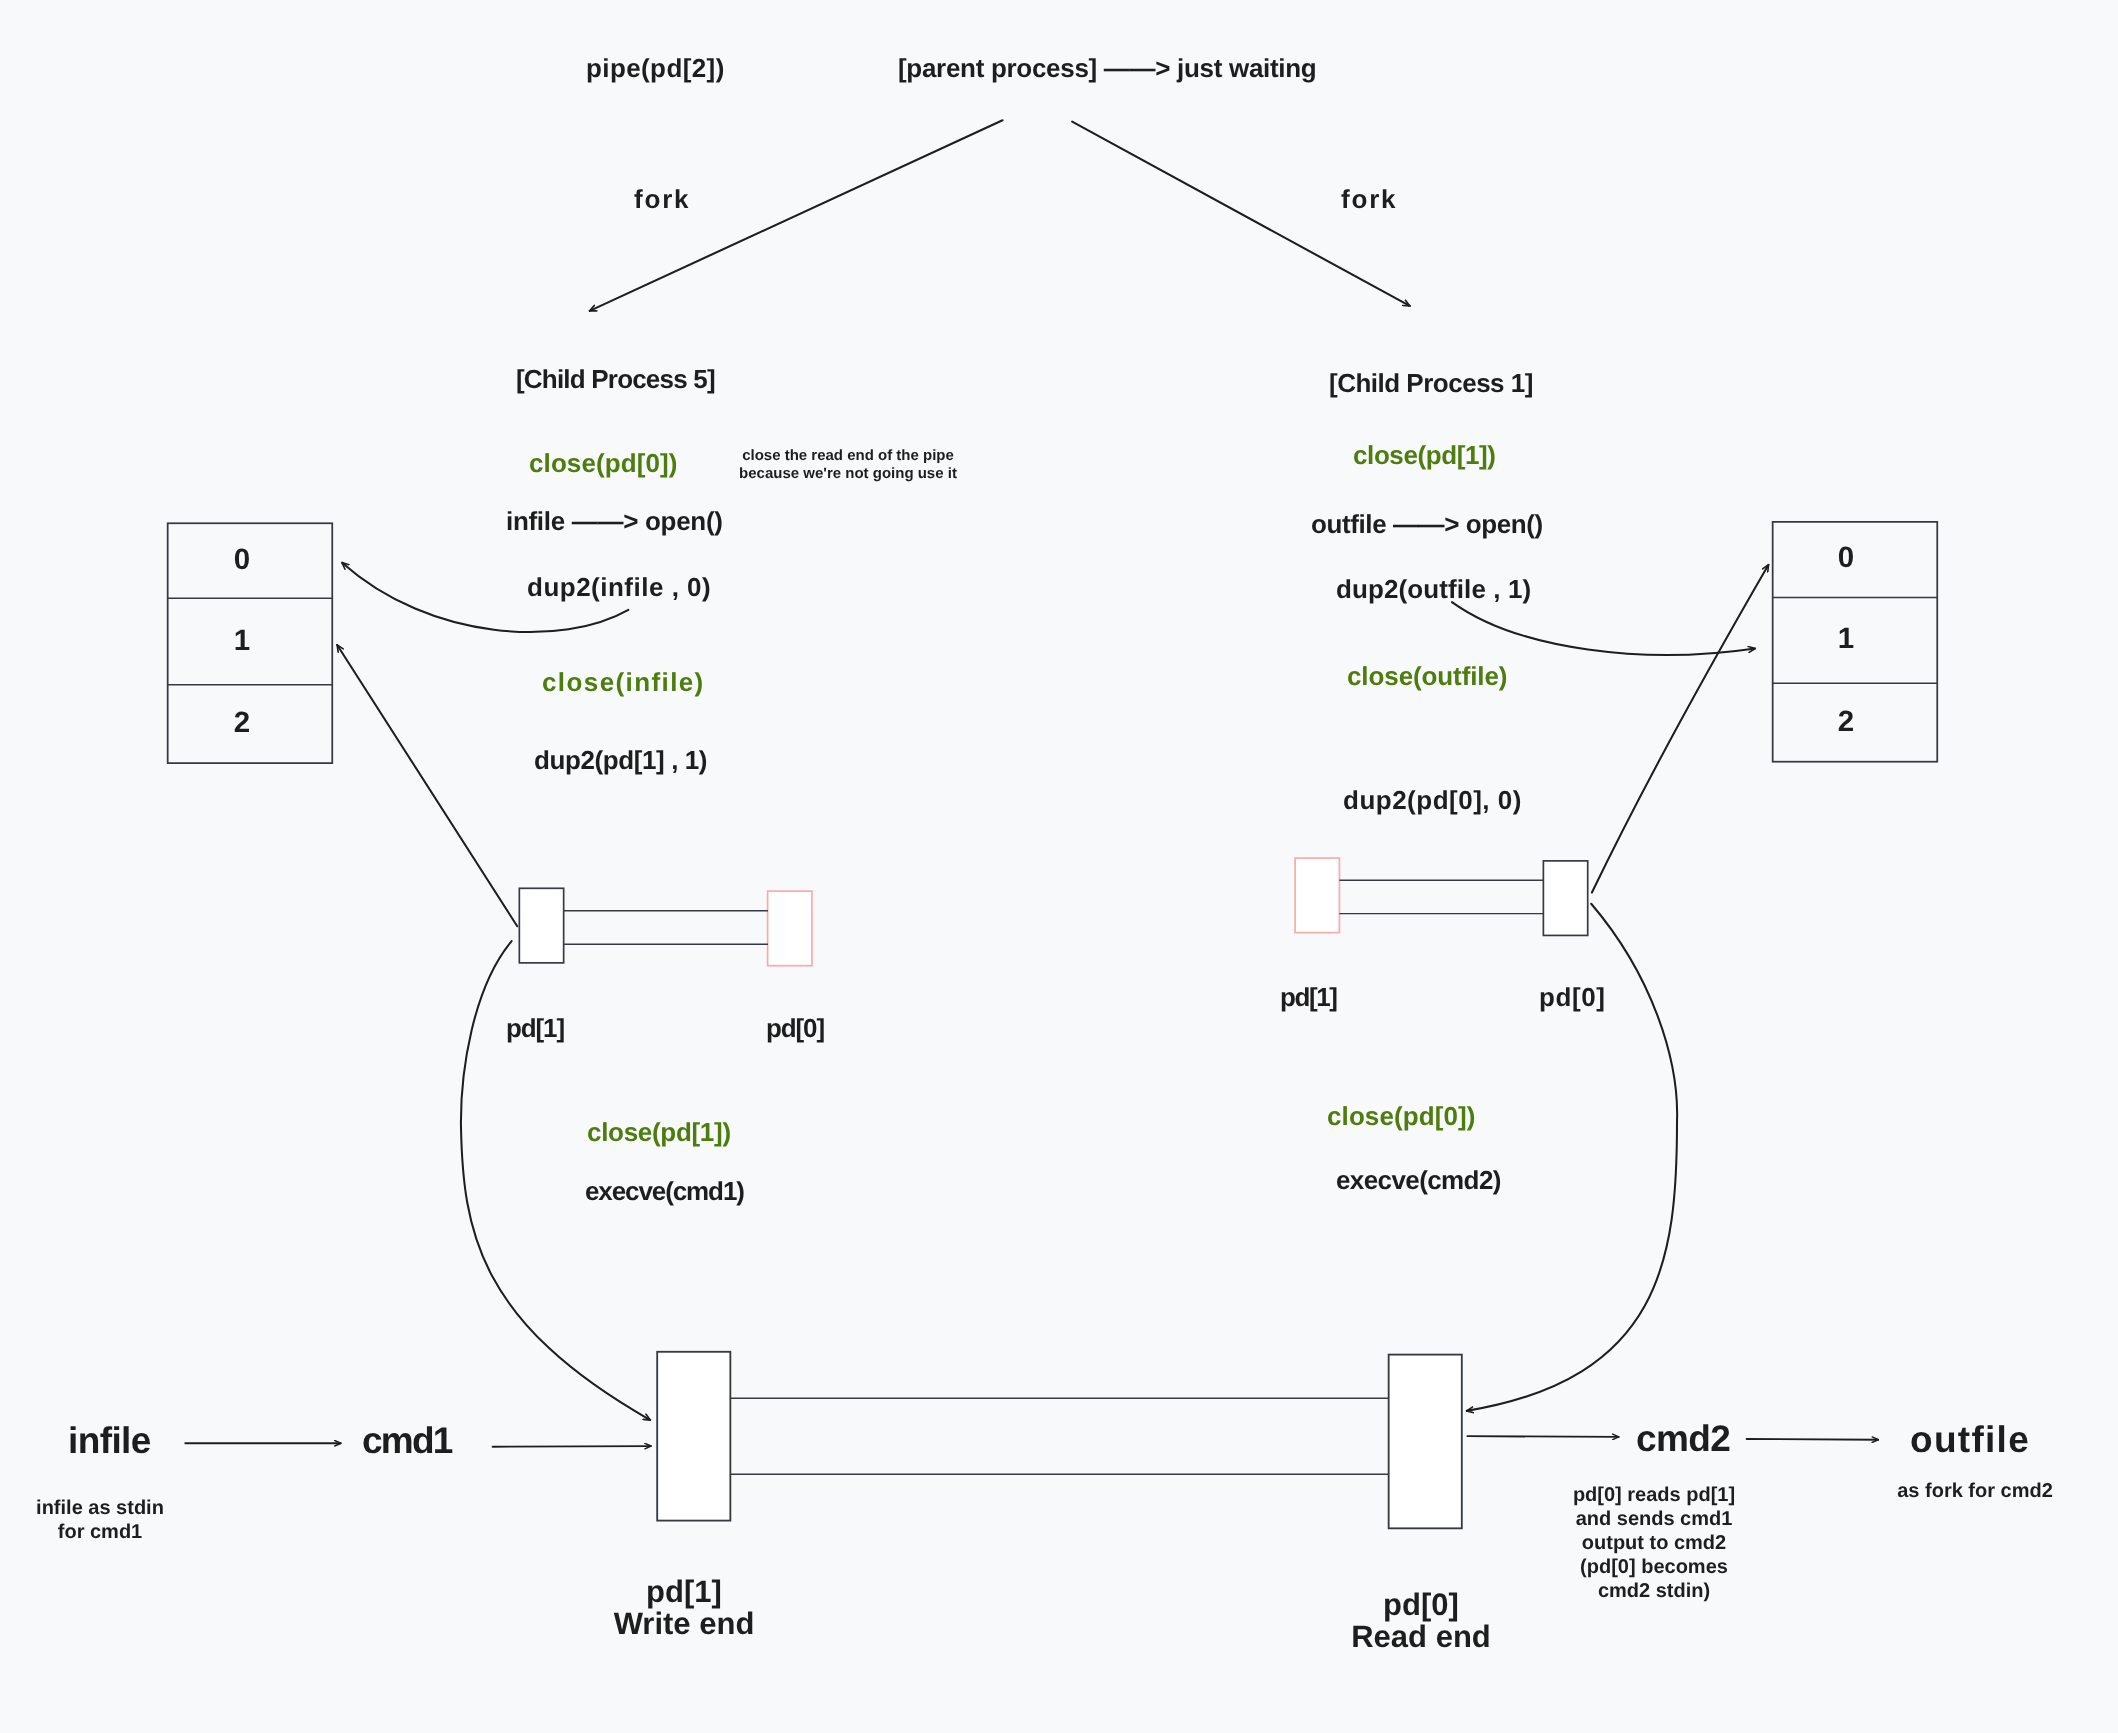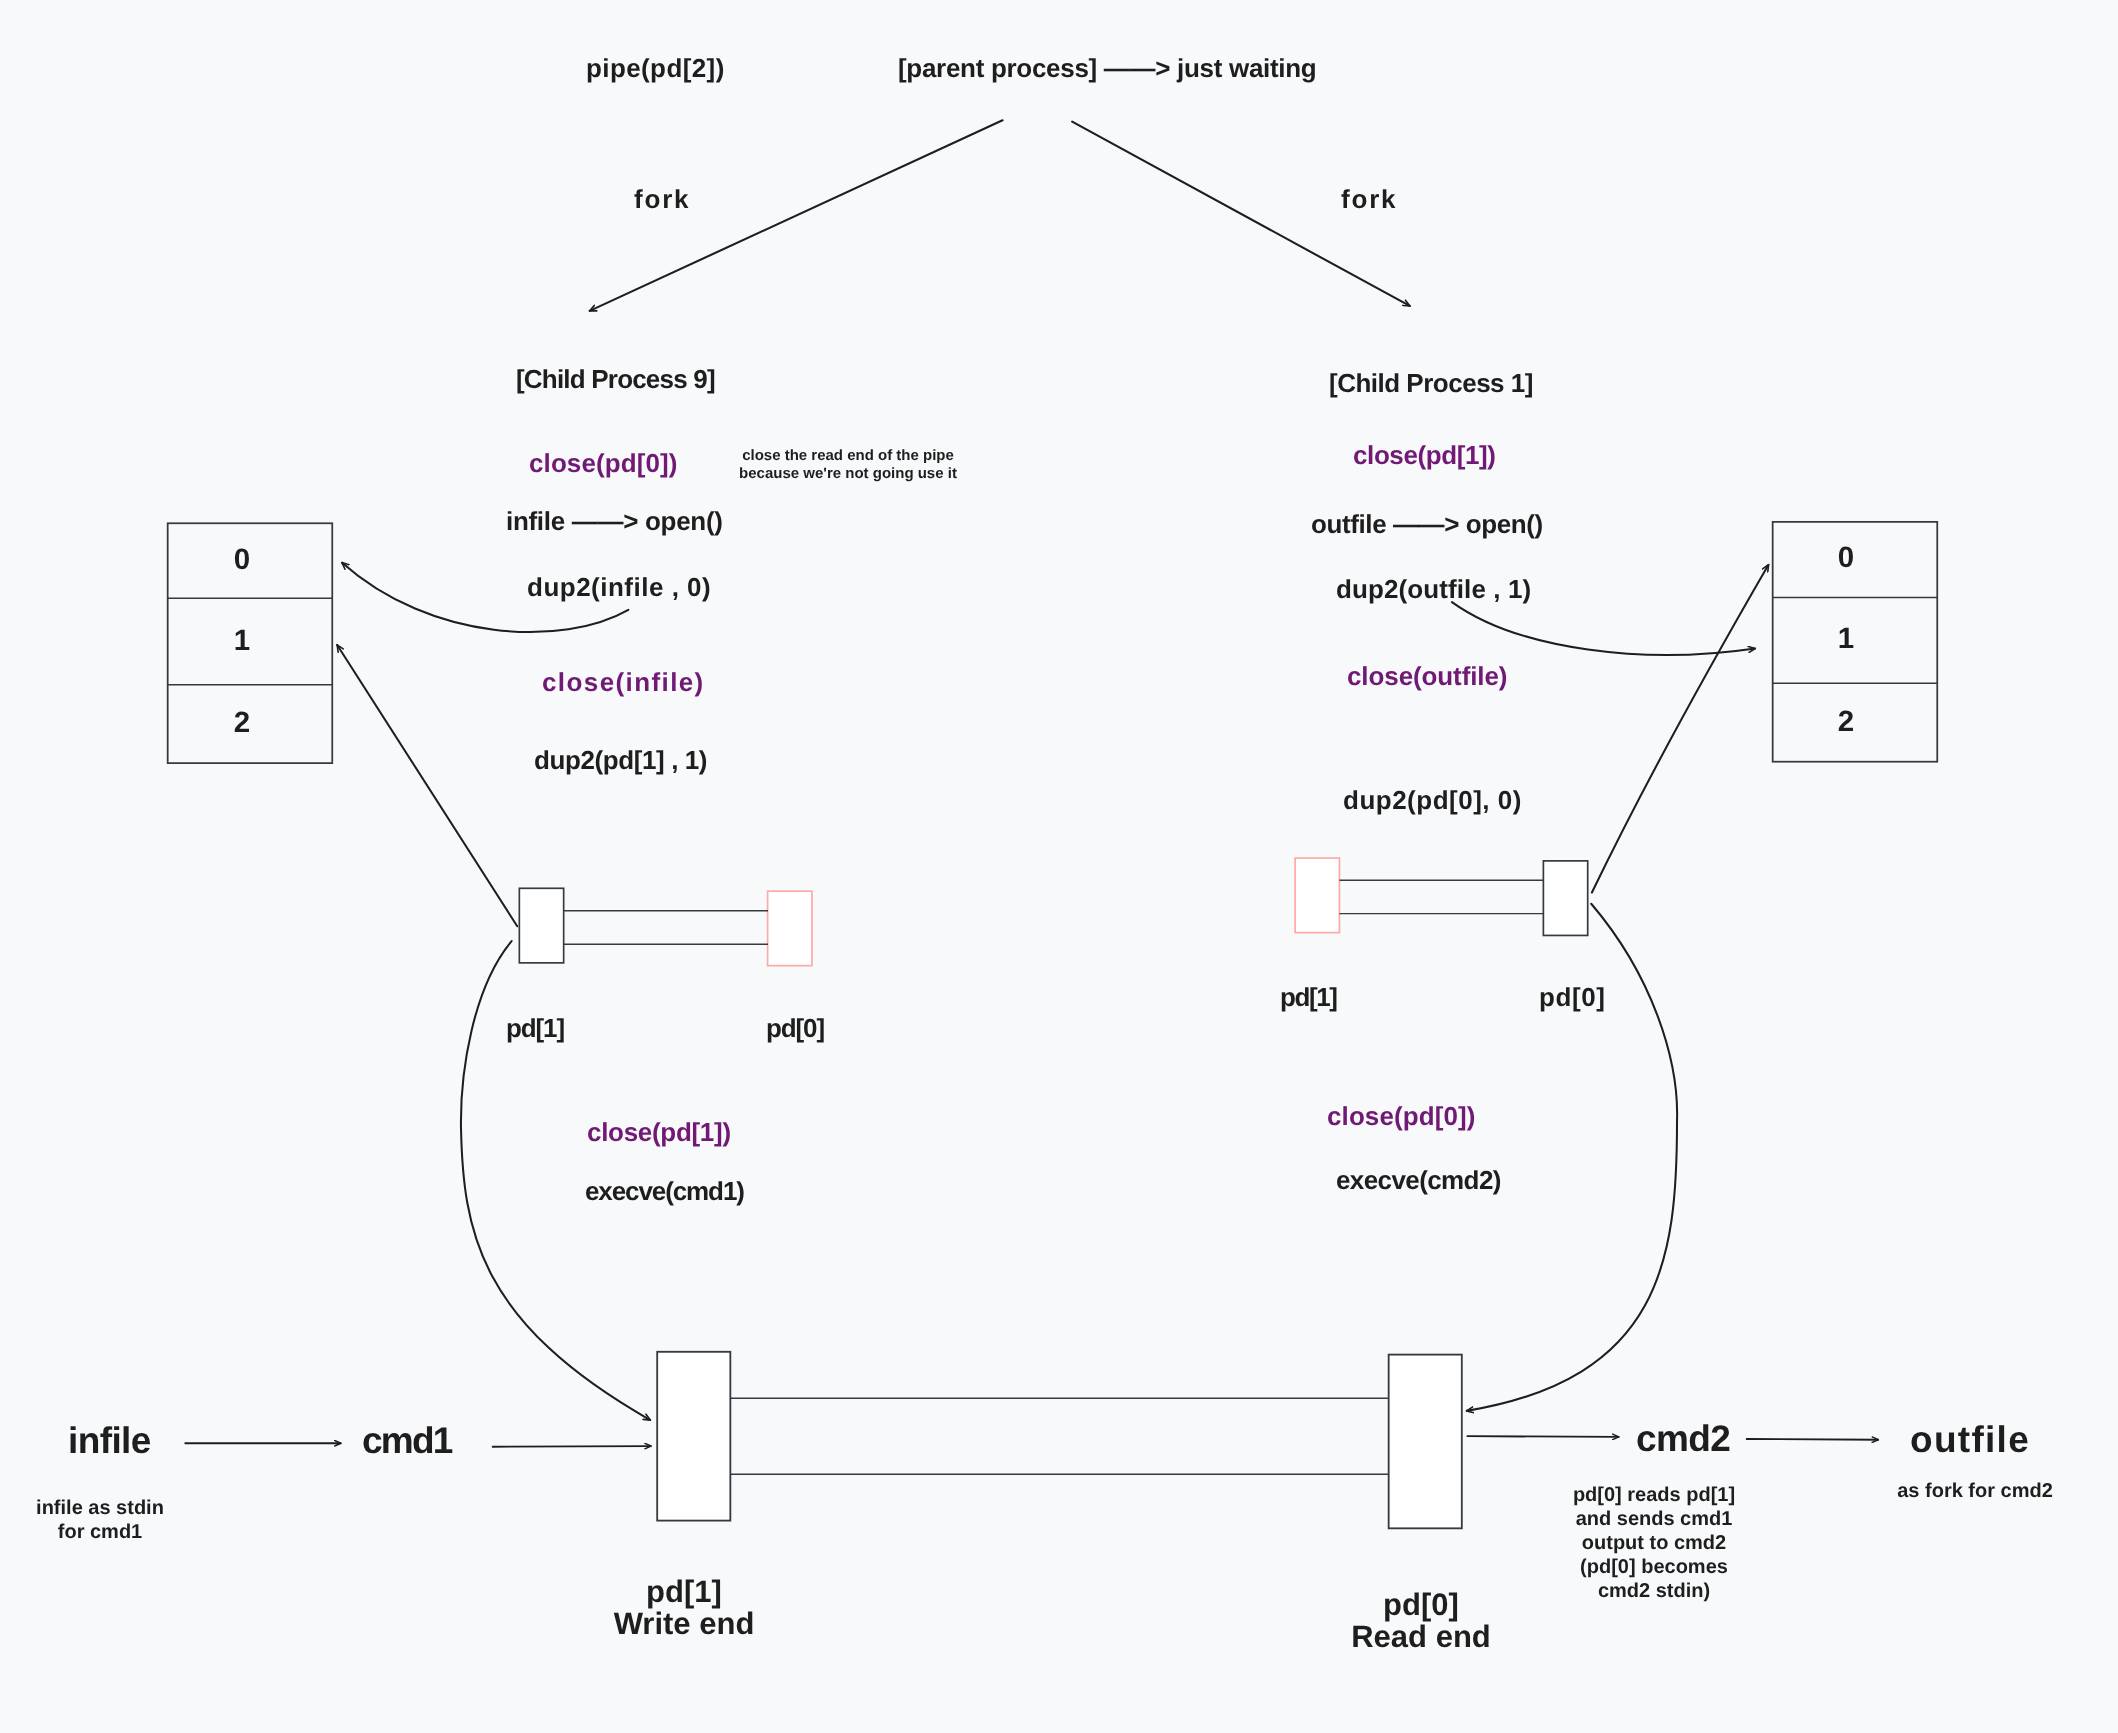--- a/index.html
+++ b/index.html
@@ -5,21 +5,21 @@
 <style>
   html,body{margin:0;padding:0;}
   body{width:2119px;height:1733px;background:#f8f9fa;overflow:hidden;
        font-family:"Liberation Sans",sans-serif;}
   #root{position:relative;width:2119px;height:1346px;background:#f8f9fa;}
   svg#draw{position:absolute;left:0;top:0;width:2119px;height:1733px;overflow:visible;}
   .t{position:absolute;white-space:pre;color:#1e1e1e;font-weight:700;
      font-family:"Liberation Sans",sans-serif;line-height:1.0;
      -webkit-font-smoothing:antialiased;text-rendering:geometricPrecision;
      transform:translateZ(0);}
-  .red{color:#701a75;}
+  .red{color:#4d7c0f;}
   .c{transform:translateX(-50%) translateZ(0);text-align:center;}
 </style>
 </head>
 <body>
 
 <div id="root">
   <svg id="draw" viewBox="0 0 3012 2464">
     <defs>
       <marker id="ah" viewBox="0 0 11 10" refX="9.6" refY="5" markerWidth="11" markerHeight="10" orient="auto-start-reverse" markerUnits="userSpaceOnUse">
         <path d="M1.1 1.1 L9.8 5 L1.1 8.9" fill="none" stroke="#1e1e1e" stroke-width="2.1" stroke-linecap="round" stroke-linejoin="round"></path>
@@ -79,21 +79,21 @@
     <path d="M2483 2046 L2670 2047" fill="none" stroke="#1e1e1e" stroke-width="2.6" stroke-linecap="round" marker-end="url(#ah)"></path>
 
     <path d="M727 1338 C 672 1404, 654 1524, 655 1602 C 658 1750, 680 1880, 924 2019" fill="none" stroke="#1e1e1e" stroke-width="2.9" stroke-linecap="round" marker-end="url(#ahb)"></path>
     <path d="M2262 1285 C 2348 1386, 2387 1506, 2384 1594 C 2384 1790, 2362 1960, 2085 2006" fill="none" stroke="#1e1e1e" stroke-width="2.9" stroke-linecap="round" marker-end="url(#ahb)"></path>
   </svg>
 
   <div class="t" style="left:586px;top:55px;font-size:26px;letter-spacing:0.4px;">pipe(pd[2])</div>
   <div class="t" style="left:898px;top:55px;font-size:26px;letter-spacing:-0.3px;">[parent process] ——&gt; just waiting</div>
   <div class="t" style="left:634px;top:186px;font-size:26px;letter-spacing:1.8px;">fork</div>
   <div class="t" style="left:1341px;top:186px;font-size:26px;letter-spacing:1.8px;">fork</div>
-  <div class="t" style="left:516px;top:366px;font-size:26px;letter-spacing:-0.8px;">[Child Process 9]</div>
+  <div class="t" style="left:516px;top:366px;font-size:26px;letter-spacing:-0.8px;">[Child Process 5]</div>
   <div class="t red" style="left:529px;top:450px;font-size:26px;letter-spacing:0.1px;">close(pd[0])</div>
   <div class="t c" style="left:848px;top:447px;font-size:15px;line-height:18px;">close the read end of the pipe
 because we're not going use it</div>
   <div class="t" style="left:506px;top:508px;font-size:26px;letter-spacing:-0.3px;">infile ——&gt; open()</div>
   <div class="t" style="left:527px;top:574px;font-size:26px;letter-spacing:0.5px;">dup2(infile , 0)</div>
   <div class="t red" style="left:542px;top:669px;font-size:26px;letter-spacing:1.4px;">close(infile)</div>
   <div class="t" style="left:534px;top:747px;font-size:26px;letter-spacing:-0.4px;">dup2(pd[1] , 1)</div>
   <div class="t" style="left:506px;top:1015px;font-size:26px;letter-spacing:-1.1px;">pd[1]</div>
   <div class="t" style="left:766px;top:1015px;font-size:26px;letter-spacing:-1.1px;">pd[0]</div>
   <div class="t red" style="left:587px;top:1119px;font-size:26px;letter-spacing:-0.3px;">close(pd[1])</div>

